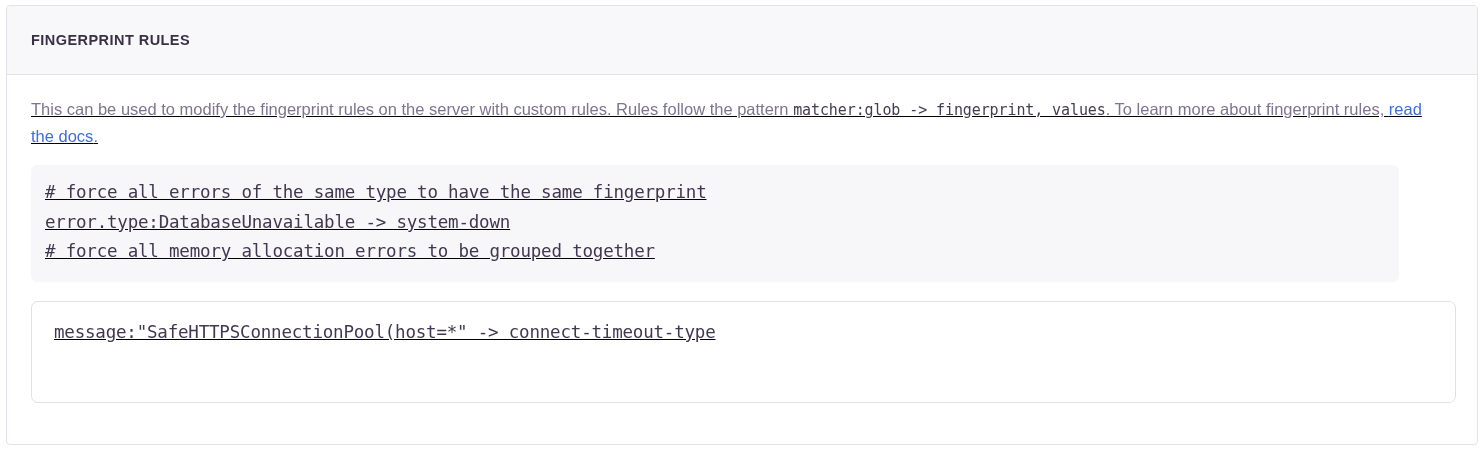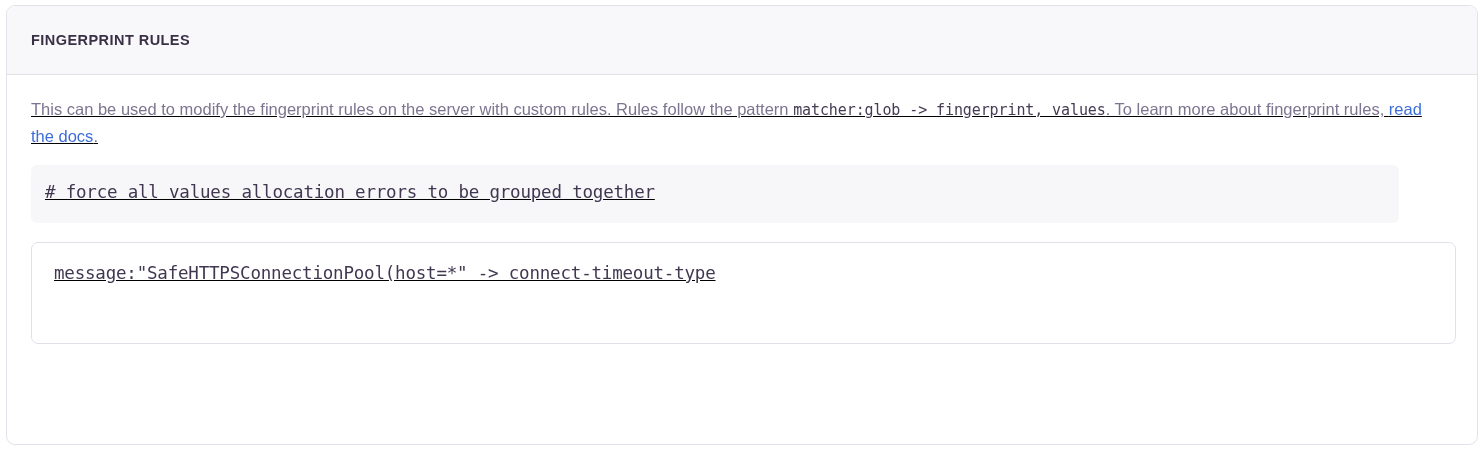--- a/index.html
+++ b/index.html
@@ -16,21 +16,21 @@
 
   .panel {
     position: absolute;
     left: 6px;
     top: 5px;
     width: 1472px;
     height: 440px;
     box-sizing: border-box;
     background: #ffffff;
     border: 1px solid #e3e1e9;
-    border-radius: 9px;
+    border-radius: 4px;
     overflow: hidden;
   }
 
   .panel-header {
     box-sizing: border-box;
     height: 69px;
     background: #f8f8fa;
     border-bottom: 1px solid #e3e1e9;
     display: flex;
     align-items: center;
@@ -116,19 +116,21 @@
 
   <div class="panel-header">
     <div class="panel-title">FINGERPRINT RULES</div>
   </div>
 
   <div class="panel-body">
 
     <p class="description"><span>This can be used to modify the fingerprint rules on the server with custom rules. Rules follow the pattern </span><code class="inline-code">matcher:glob -&gt; fingerprint, values</code><span>. To learn more about fingerprint rules, </span><a class="doc-link" href="#">read the docs</a><span>.</span></p>
 
     <div class="code-block">
-      <div class="code-line"># force all values allocation errors to be grouped together</div>
+      <div class="code-line"># force all errors of the same type to have the same fingerprint</div>
+      <div class="code-line">error.type:DatabaseUnavailable -&gt; system-down</div>
+      <div class="code-line"># force all memory allocation errors to be grouped together</div>
     </div>
 
     <textarea class="rules-field" spellcheck="false" placeholder="" style="">message:"SafeHTTPSConnectionPool(host=*" -&gt; connect-timeout-type</textarea>
 
   </div>
 </div>
 
 </body></html>

